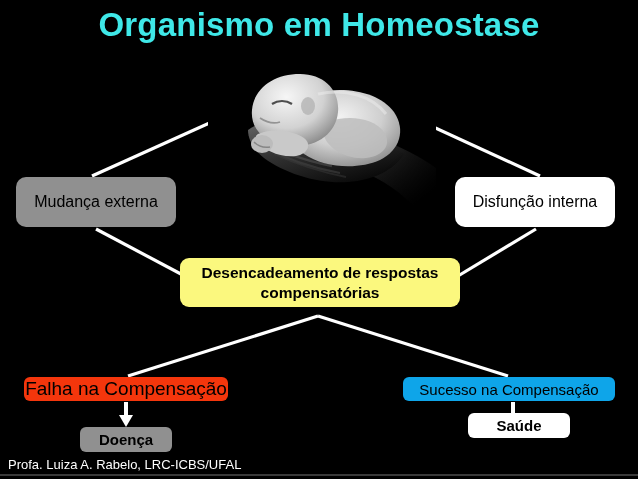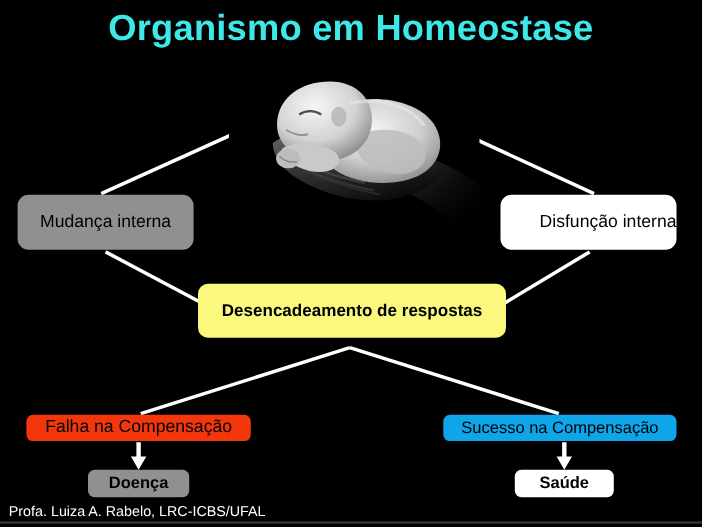--- a/index.html
+++ b/index.html
@@ -79,42 +79,41 @@
   }
 
   #box-disfuncao {
     left: 455px;
     top: 177px;
     width: 160px;
     height: 50px;
     background: #FFFFFF;
     font-size: 16px;
     border-radius: 10px;
-    justify-content: flex-end;
   }
 
   #box-desencadeamento {
     left: 180px;
     top: 258px;
     width: 280px;
     height: 49px;
     background: #FBF87E;
     font-size: 15.5px;
     font-weight: bold;
     line-height: 20px;
     border-radius: 9px;
   }
 
   #box-falha {
     left: 24px;
     top: 377px;
     width: 204px;
     height: 24px;
     background: #F4360C;
-    font-size: 16px;
+    font-size: 19px;
     border-radius: 6px;
   }
 
   #box-sucesso {
     left: 403px;
     top: 377px;
     width: 212px;
     height: 24px;
     background: #0ea5e9;
     font-size: 15px;
@@ -127,22 +126,22 @@
     width: 92px;
     height: 25px;
     background: #909090;
     font-size: 15px;
     font-weight: bold;
     border-radius: 6px;
   }
 
   #box-saude {
     left: 468px;
-    top: 427px;
-    width: 90px;
+    top: 413px;
+    width: 102px;
     height: 25px;
     background: #FFFFFF;
     font-size: 15px;
     font-weight: bold;
     border-radius: 6px;
   }
 
   
   #footer-text {
     position: absolute;
@@ -255,30 +254,31 @@
       <ellipse cx="54" cy="96" rx="11" ry="9" fill="#bcbcbc"></ellipse>
       <path d="M46 94 C50 98 56 100 62 99" stroke="#6f6f6f" stroke-width="1.4" fill="none" opacity="0.7"></path>
 
       <path d="M110 46 C138 40 164 48 178 66" stroke="#ededed" stroke-width="3" fill="none" opacity="0.5"></path>
 
       <rect x="0" y="0" width="228" height="170" fill="url(#vig)"></rect>
     </svg>
   </div>
 
   <div class="box" id="box-mudanca">
-    <span>Mudança interna</span>
+    <span>Mudança externa</span>
   </div>
 
   <div class="box" id="box-disfuncao">
     <span>Disfunção interna</span>
   </div>
 
   <div class="box" id="box-desencadeamento">
     <span>
       <span>Desencadeamento de respostas</span><br>
+      <span>compensatórias</span>
     </span>
   </div>
 
   <div class="box" id="box-falha">
     <span>Falha na Compensação</span>
   </div>
 
   <div class="box" id="box-sucesso">
     <span>Sucesso na Compensação</span>
   </div>

